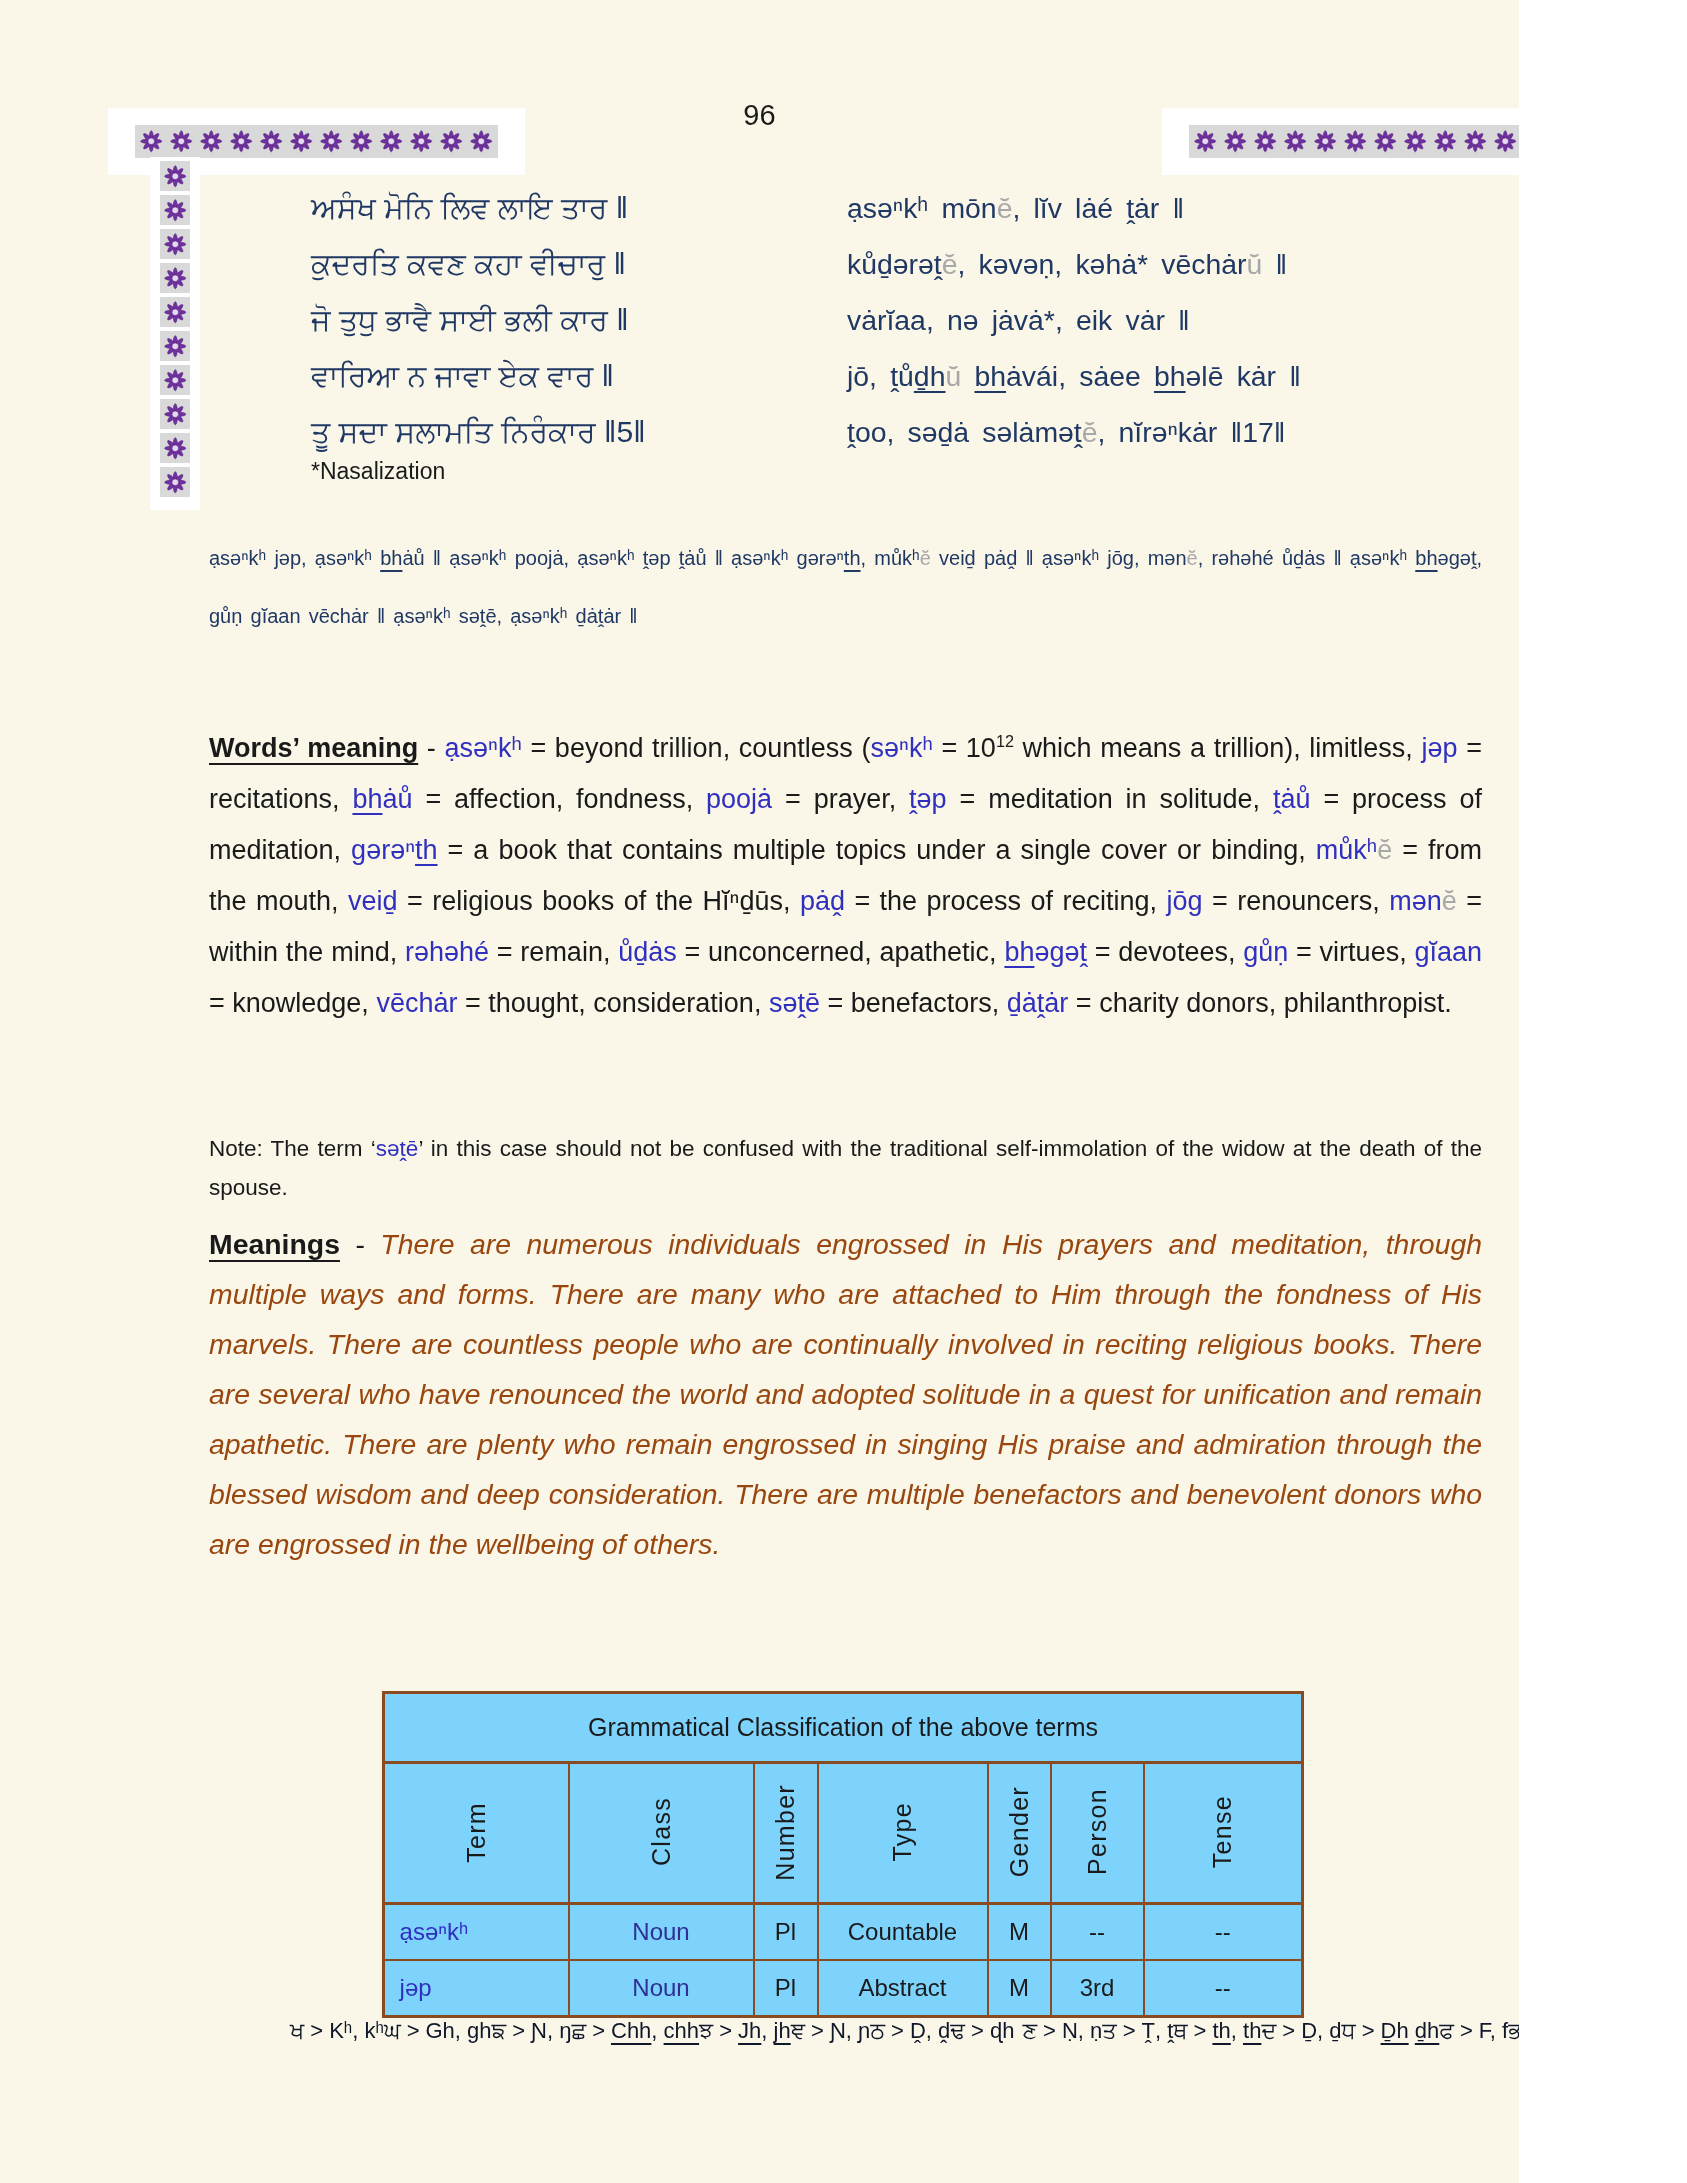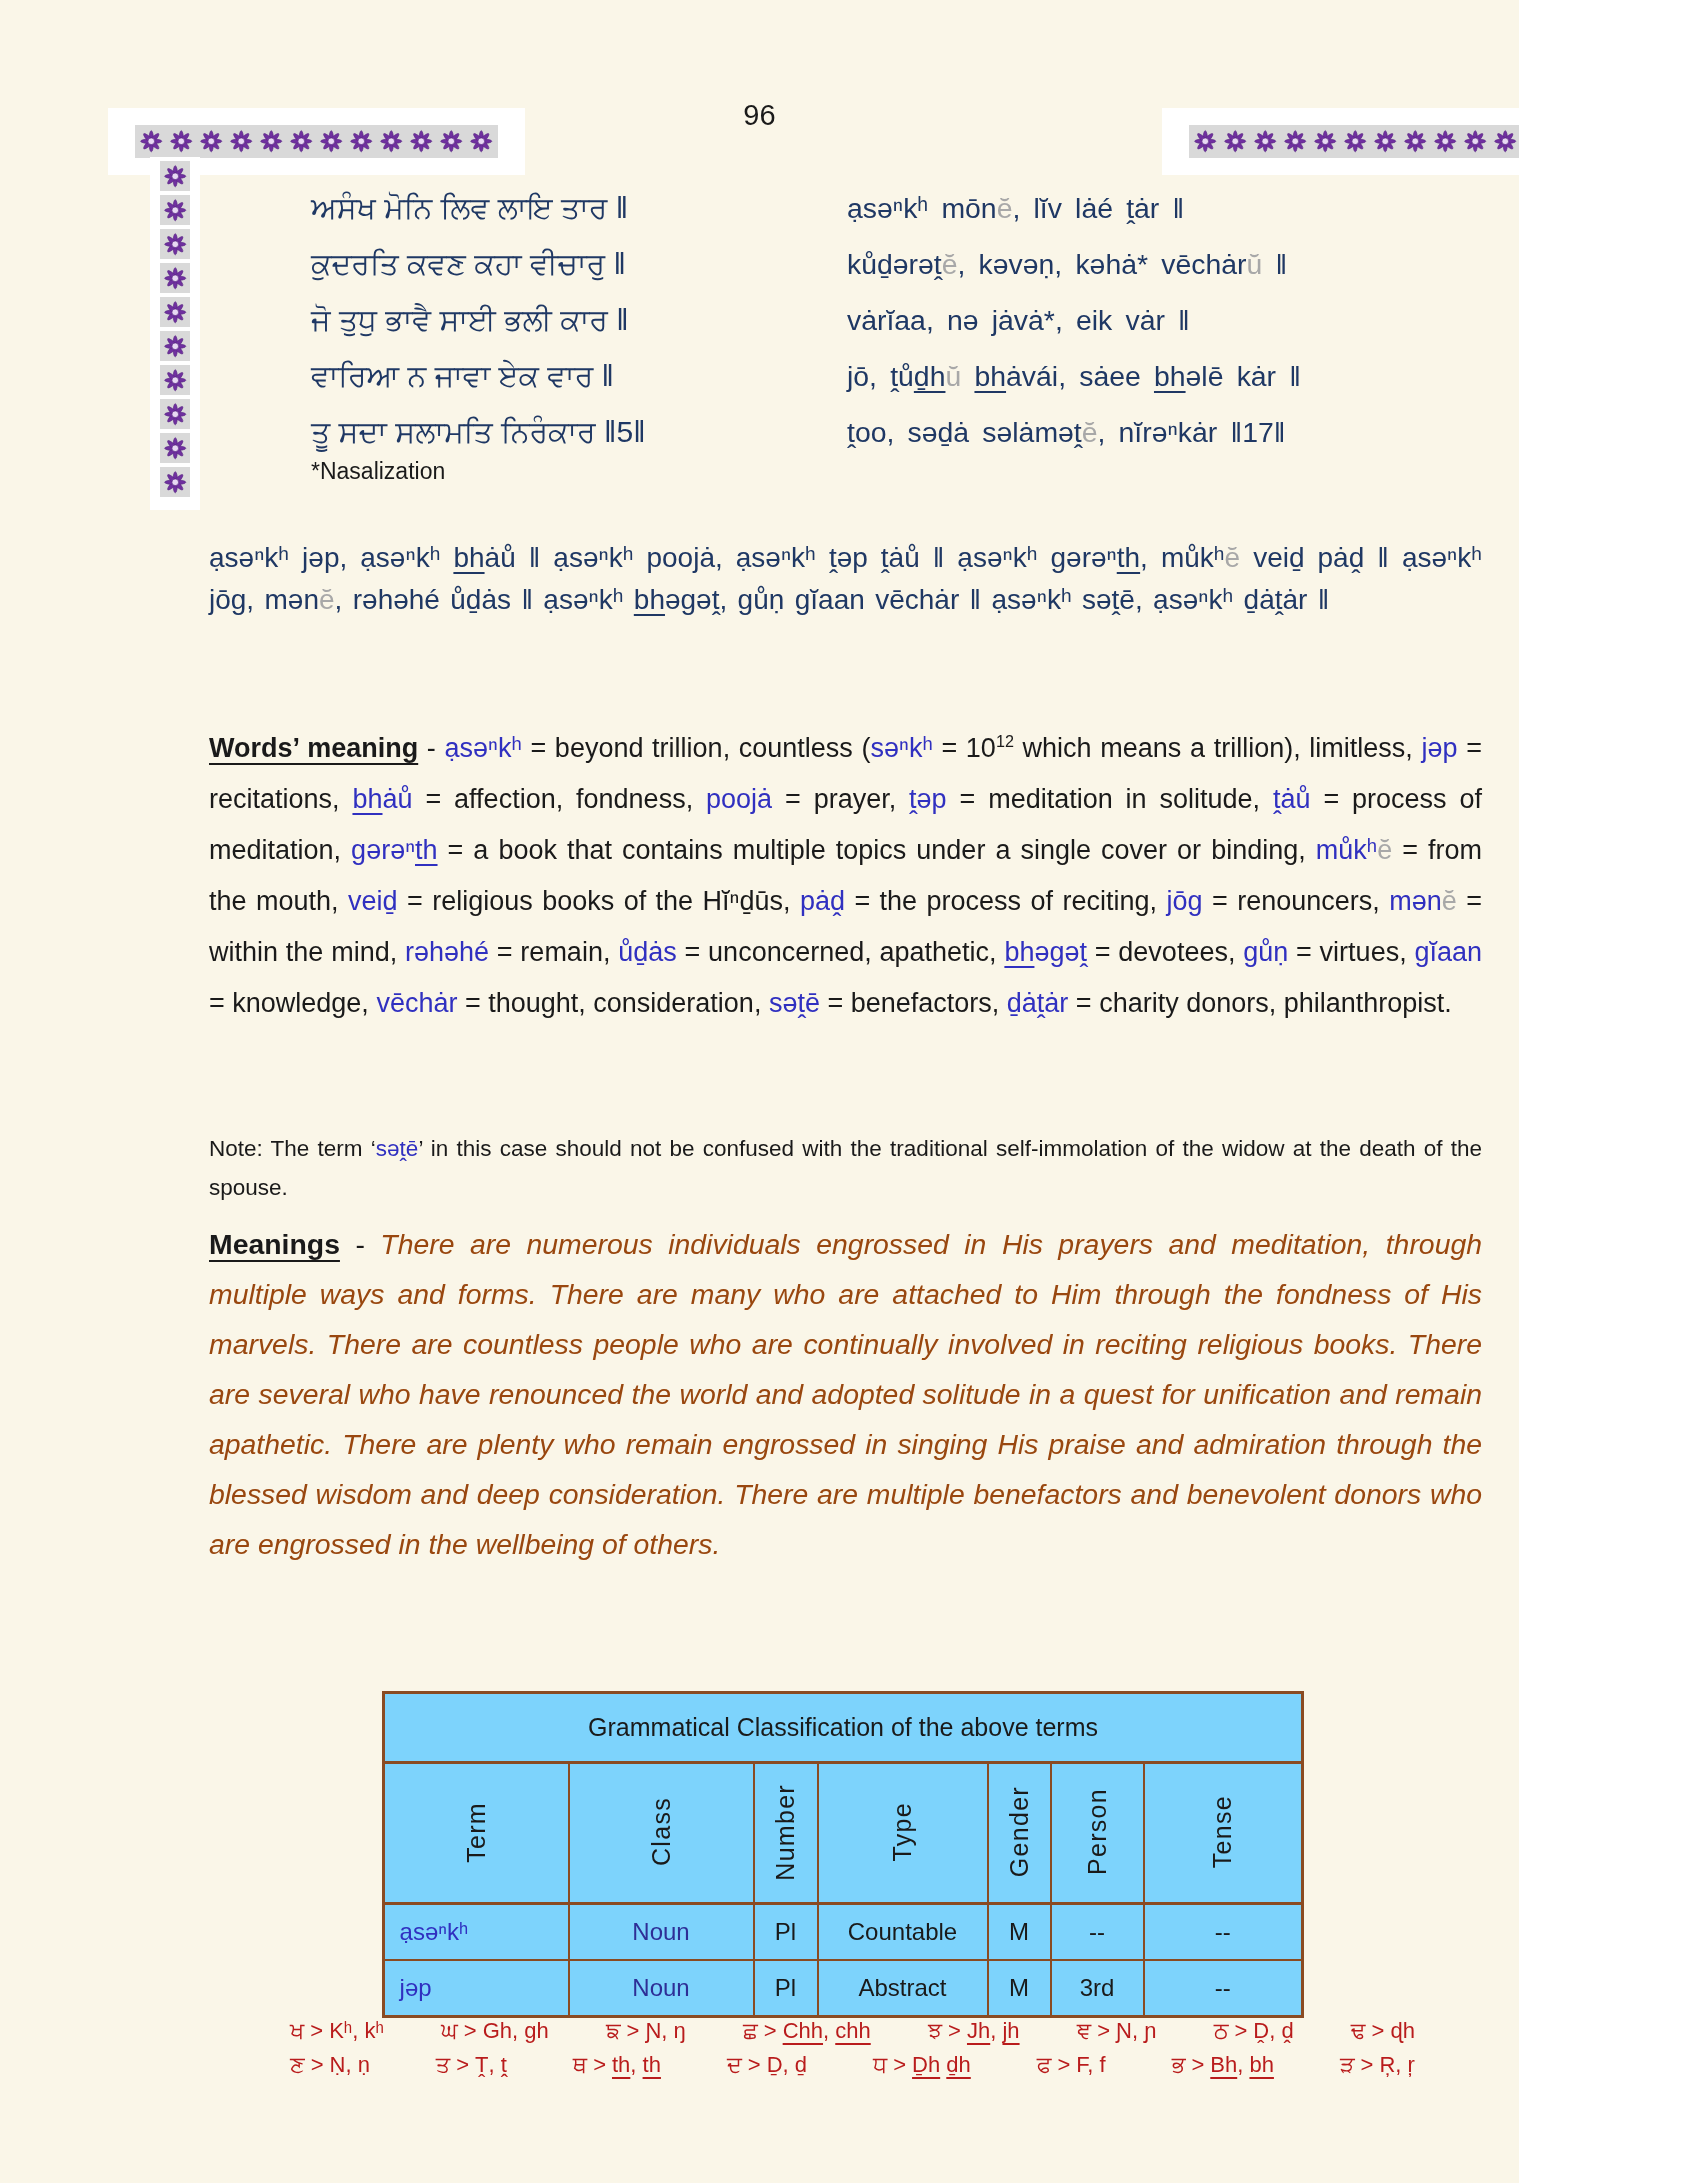--- a/index.html
+++ b/index.html
@@ -21,21 +21,21 @@
   .pageno{position:absolute;left:0;top:99px;width:100%;text-align:center;
           font-size:29px;font-weight:500;color:#1a1a1a;}
 
   
   .gur-col{position:absolute;left:311px;top:180px;}
   .tr-col{position:absolute;left:847px;top:180px;}
   .gur-line{font-size:30px;line-height:56px;white-space:nowrap;color:#1f3864;font-weight:500;}
   .tr-line{font-size:28.4px;line-height:56px;white-space:nowrap;color:#1f3864;word-spacing:5.3px;}
   .nasal{position:absolute;left:311px;top:458px;font-size:23px;color:#1a1a1a;}
 
-  .pauri{position:absolute;left:209px;top:509px;width:1273px;font-size:28px;line-height:42px;
+  .pauri{position:absolute;left:209px;top:509px;width:1273px;font-size:20px;line-height:58px;
          text-align:justify;color:#1f3864;word-spacing:2.6px;}
   .words{position:absolute;left:209px;top:696px;width:1273px;font-size:27px;line-height:51px;
          text-align:justify;color:#1a1a1a;}
   .note{position:absolute;left:209px;top:1106px;width:1273px;font-size:22.5px;line-height:39px;
         text-align:justify;color:#1a1a1a;}
   .meanings{position:absolute;left:209px;top:1191px;width:1273px;font-size:28.4px;line-height:50px;
             text-align:justify;color:#1a1a1a;}
   .meanings-body{font-style:italic;color:#99470f;}
 
   .heading-u{font-weight:700;text-decoration:underline;text-decoration-thickness:2px;text-underline-offset:6px;margin-top:47px;}
@@ -52,22 +52,22 @@
   .gtable td,.gtable th{border:2px solid #8a4b22;}
   .gtable .title-cell{height:65px;text-align:center;font-size:25px;border-bottom-width:3.3px;color:#1a1a1a;font-weight:400;}
   .gtable tr.hdr th{height:136px;border-bottom-width:3.3px;font-weight:400;vertical-align:middle;text-align:center;}
   .gtable{border:3.3px solid #8a4b22;}
   .vtext{display:inline-block;writing-mode:vertical-rl;transform:rotate(180deg);font-size:25px;letter-spacing:1.3px;color:#1a1a1a;}
   .gtable td{height:52px;font-size:24px;text-align:center;color:#1a1a1a;}
   .gtable td.term{ text-align:left;padding-left:14.6px;color:#3030c0;}
   .gtable td.cls{color:#2e2e96;}
 
   
-  .legend{position:absolute;left:290px;top:2018px;width:1125px;display:flex;flex-direction:column;gap:8px;
-          color:#b91c1c;font-size:22px;}
+  .legend{position:absolute;left:290px;top:2018px;width:1125px;display:flex;flex-direction:row;gap:8px;
+          color:#0f172a;font-size:22px;}
   .leg-row{display:flex;justify-content:space-between;}
   .leg-item{white-space:nowrap;}
   .leg-g{font-size:22.5px;}
   .leg-sep{margin:0 6px;}
 </style>
 </head>
 <body>
 
 <div class="page">
 

